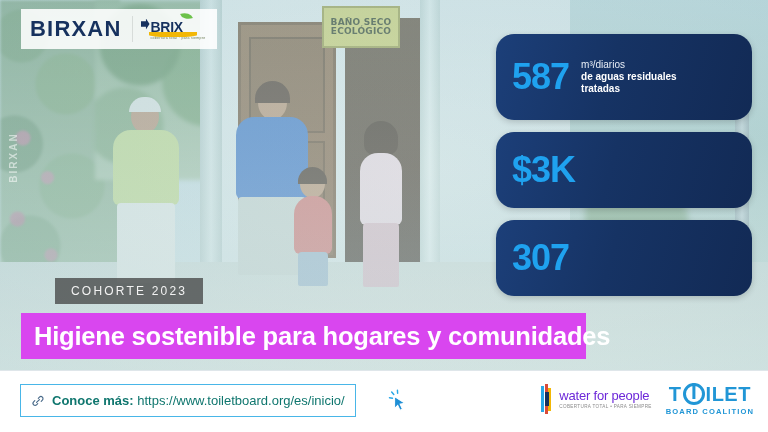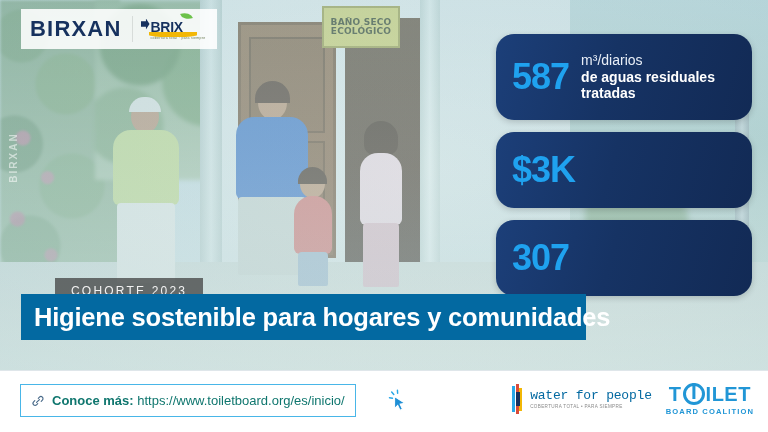--- a/index.html
+++ b/index.html
@@ -125,55 +125,55 @@
   .card{
     position:relative;border-radius:18px;
     background:linear-gradient(105deg,#1c3f79 0%, #163364 45%, #122a55 100%);
     display:flex;align-items:center;padding:12px 16px;margin-bottom:12px;
     box-shadow:0 2px 6px rgba(0,0,0,.18);
   }
   .card .num{font-family:"Liberation Sans", sans-serif;font-weight:700;
     color:#1fa2ef;font-size:36px;line-height:1;letter-spacing:-1px;margin-right:12px;
     white-space:nowrap;text-align:right;}
   .card .txt{display:flex;flex-direction:column;justify-content:center;color:#ffffff;}
-  .card .txt .l{font-size:14px;line-height:1.18;white-space:nowrap;}
+  .card .txt .l{font-size:10px;line-height:1.18;white-space:nowrap;}
   .card .txt .l.bold{font-weight:700;}
   .card .txt .l.light{font-weight:400;color:#e8eef7;}
   #card-1{min-height:62px;}
   #card-2{min-height:52px;}
   #card-3{min-height:52px;}
 
   
   .cohort{position:absolute;left:55px;top:278px;
     background:rgba(60,60,60,.72);color:#f2f2f2;
     font-size:12px;letter-spacing:2.2px;padding:6px 16px;}
 
   
-  .headline{position:absolute;left:21px;top:294px;width:565px;height:46px;
-    background:#0369a1;display:flex;align-items:center;}
+  .headline{position:absolute;left:21px;top:313px;width:565px;height:46px;
+    background:#d946ef;display:flex;align-items:center;}
   .headline span{color:#ffffff;font-weight:700;font-size:25.5px;letter-spacing:-.2px;
     margin-left:13px;white-space:nowrap;}
 
   
   .footer{position:absolute;left:0;top:370px;width:768px;height:62px;background:#ffffff;
     border-top:1px solid #dfe6ea;}
   .linkbox{position:absolute;left:20px;top:13px;height:33px;
     border:1.5px solid #49b6e8;display:flex;align-items:center;padding:0 10px;
     background:#fff;box-sizing:border-box;}
   .link-ico{width:14px;height:14px;margin-right:7px;flex:none;}
   .link-txt{font-size:13px;color:#0f766e;white-space:nowrap;}
   .link-txt b{font-weight:700;}
   .cursor-ico{position:absolute;left:388px;top:18px;width:22px;height:24px;}
 
   .partners{position:absolute;right:14px;top:12px;display:flex;align-items:center;gap:14px;}
   .wfp{display:flex;align-items:center;gap:6px;}
   .wfp-mark{width:12px;height:30px;position:relative;}
   .wfp-mark i{position:absolute;display:block;}
   .wfp-txt{display:flex;flex-direction:column;line-height:1;}
-  .wfp-name{font-size:13px;color:#0369a1;font-weight:400;letter-spacing:-.2px;font-family:Liberation Mono, monospace;}
+  .wfp-name{font-size:13px;color:#6d28d9;font-weight:400;letter-spacing:-.2px;}
   .wfp-tag{font-size:4.6px;color:#8a8a8a;letter-spacing:.35px;margin-top:3px;}
   .tbc{display:flex;flex-direction:column;align-items:center;line-height:1;}
   .tbc-row{display:flex;align-items:center;}
   .tbc-name{font-size:20px;font-weight:700;color:#2196d6;letter-spacing:.5px;}
   .tbc-o{display:inline-block;width:16px;height:16px;border:3.2px solid #2196d6;
     border-radius:50%;position:relative;margin:0 1px;}
   .tbc-o:before{content:"";position:absolute;left:50%;top:-3px;width:3.2px;height:16px;
     background:#2196d6;transform:translateX(-50%);}
   .tbc-sub{font-size:7.6px;font-weight:700;color:#2196d6;letter-spacing:1.1px;margin-top:3px;}
 </style>

